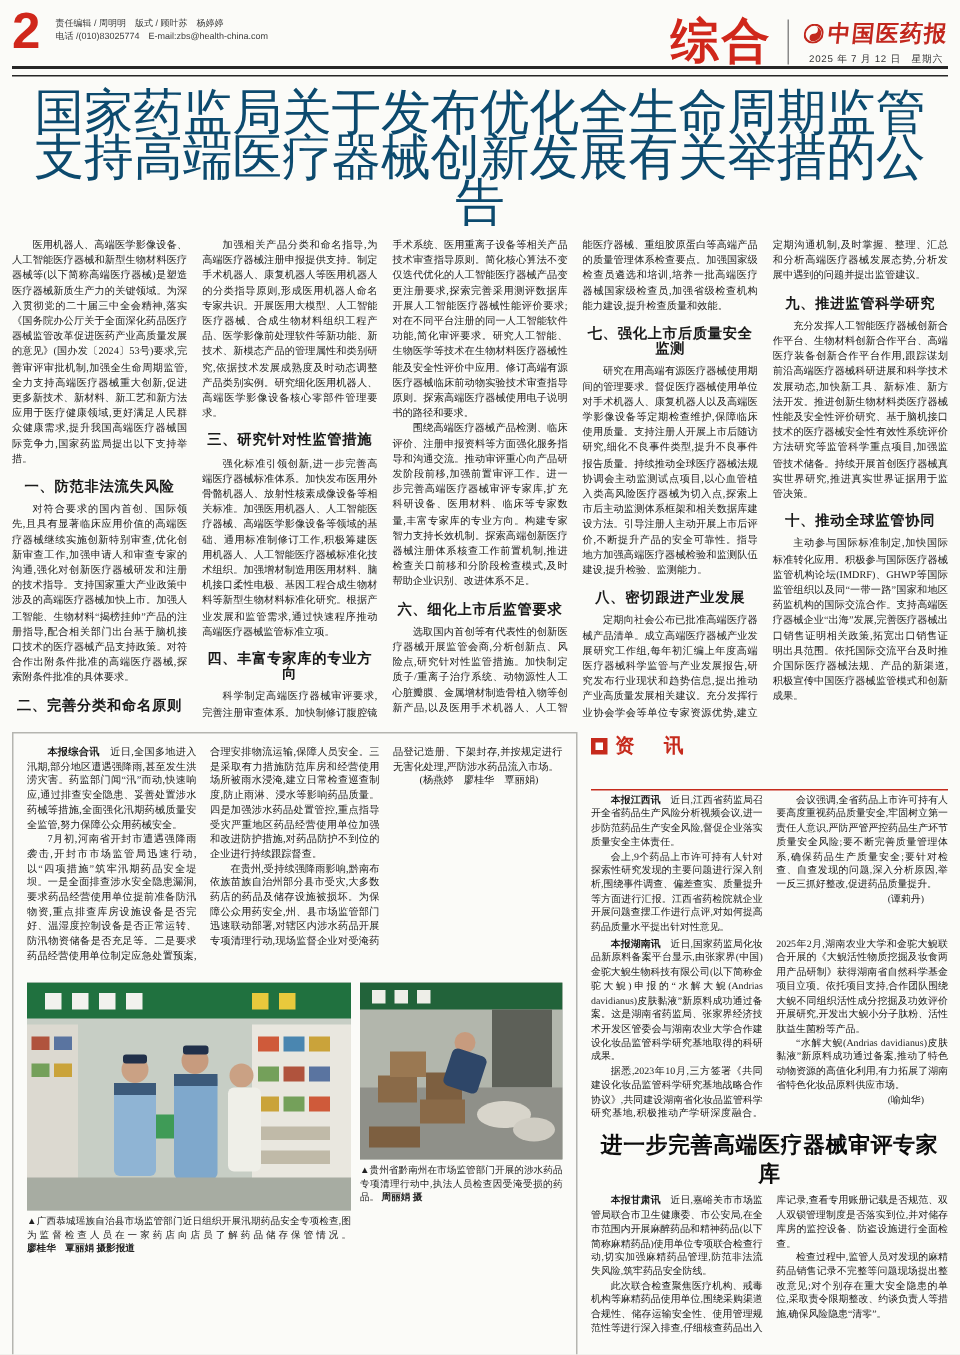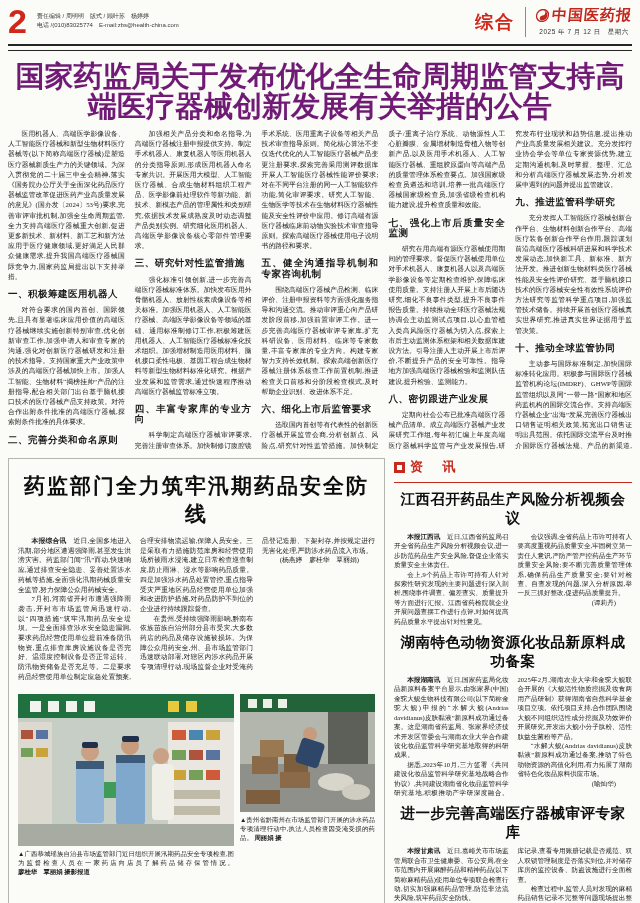--- a/index.html
+++ b/index.html
@@ -3,33 +3,33 @@
 <meta charset="utf-8">
 <style>
   html,body{margin:0;padding:0;background:#e9e9e6;}
   .page{position:relative;width:640px;height:903px;margin:0 auto;background:#fbfbf8;overflow:hidden;
         font-family:"Liberation Serif","DejaVu Serif",serif;color:#1a1a1a;box-sizing:border-box;padding:0 8px;}
   
   .hdr{display:flex;align-items:flex-start;padding-top:6px;height:36px;}
   .pagenum{font-family:"Liberation Sans","DejaVu Sans",sans-serif;font-weight:900;font-size:34px;line-height:30px;color:#d0271b;margin-right:10px;}
   .edlines{font-family:"Liberation Sans","DejaVu Sans",sans-serif;font-size:6px;line-height:9px;color:#3a3a3a;padding-top:6px;}
   .hdr-right{margin-left:auto;display:flex;align-items:center;gap:10px;}
-  .section-label{font-family:"Liberation Sans","DejaVu Sans",sans-serif;font-weight:900;font-size:18px;color:#d0271b;letter-spacing:2px;}
+  .section-label{font-family:"Liberation Sans","DejaVu Sans",sans-serif;font-weight:900;font-size:32px;color:#d0271b;letter-spacing:2px;}
   .vrule{width:1px;height:30px;background:#8a8a8a;}
   .brand{text-align:center;}
   .brand-name{display:flex;align-items:center;gap:3px;color:#c2271d;font-weight:900;font-size:15px;letter-spacing:1px;transform:skewX(-6deg);}
   .brand-date{font-family:"Liberation Sans","DejaVu Sans",sans-serif;font-size:6.5px;color:#333;margin-top:3px;letter-spacing:.5px;}
   .rule{height:4px;border-top:2px solid #262626;border-bottom:1px solid #262626;margin-top:2px;}
   
-  .headline{margin:10px 0 8px;text-align:center;font-size:29px;font-weight:700;letter-spacing:0;line-height:30px;color:#701a75;}
+  .headline{margin:10px 0 8px;text-align:center;font-size:33px;font-weight:400;letter-spacing:0;line-height:30px;color:#0c4a6e;}
   .main-cols{column-count:5;column-gap:10px;column-fill:auto;height:322px;overflow:hidden;
              font-size:6.8px;line-height:10.2px;text-align:justify;}
   .blk{margin:0;}
   .blk.p{text-indent:2em;}
-  .blk.h{font-family:Liberation Mono, monospace;font-weight:700;font-size:9.5px;
+  .blk.h{font-family:Liberation Serif, serif;font-weight:700;font-size:9.5px;text-align:center;
          margin:8px 0 5px;break-inside:avoid;letter-spacing:.5px;text-indent:0;}
   .blk.sign{text-align:right;padding-right:16px;text-indent:0;}
   .lead{font-weight:700;font-family:"Liberation Sans","DejaVu Sans",sans-serif;}
   
   .lower{display:flex;gap:9px;margin-top:7px;}
   
   .flood-box{width:377px;box-sizing:border-box;border:1px solid #b5b5b0;padding:8px 9px 6px;height:462px;overflow:hidden;}
   .kicker{text-align:center;font-size:10px;letter-spacing:3px;color:#222;}
   .flood-title{margin:5px 0 8px;text-align:center;font-size:21px;font-weight:900;letter-spacing:2px;color:#0d0d0d;}
   .box-cols{column-count:3;column-gap:9px;column-fill:auto;height:152px;overflow:hidden;
@@ -37,21 +37,21 @@
   .photos{display:flex;gap:6px;margin-top:6px;}
   .photos figure{margin:0;}
   .ph-l{width:216px;}
   .ph-r{width:135px;}
   .photo-frame{display:block;width:100%;background:#9aa29a;}
   figcaption{font-size:6.4px;line-height:9px;text-align:justify;margin-top:3px;color:#222;}
   .credit{font-weight:700;white-space:nowrap;}
   
   .news-col{flex:1;overflow:hidden;height:473px;}
   .news-hdr{display:flex;align-items:center;gap:5px;color:#c62a1c;font-family:"Liberation Sans","DejaVu Sans",sans-serif;
-            font-weight:900;font-size:13px;letter-spacing:8px;border-bottom:1px solid #c62a1c;padding-bottom:6px;}
+            font-weight:900;font-size:13px;letter-spacing:8px;border-bottom:1px solid #c62a1c;padding-bottom:20px;}
   .news-bullet{width:11px;height:11px;background:#c62a1c;position:relative;flex:0 0 auto;}
   .news-bullet::after{content:"";position:absolute;left:3px;top:3px;width:5px;height:5px;background:#fff;}
   .news-art{margin-top:2px;}
   .news-title{margin:7px 0 4px;text-align:center;font-size:14.5px;font-weight:900;letter-spacing:.5px;color:#0d0d0d;}
   .art-cols{column-count:2;column-gap:9px;font-size:6.6px;line-height:9.4px;text-align:justify;}
 </style>
 </head>
 <body>
 
 <div class="page">
@@ -75,46 +75,44 @@
         </div>
         <div class="brand-date">2025 年 7 月 12 日　星期六</div>
       </div>
     </div>
   </div>
   <div class="rule"></div>
 
   <h1 class="headline">国家药监局关于发布优化全生命周期监管支持高端医疗器械创新发展有关举措的公告</h1>
   <section class="main-cols">
       <p class="blk p">医用机器人、高端医学影像设备、人工智能医疗器械和新型生物材料医疗器械等(以下简称高端医疗器械)是塑造医疗器械新质生产力的关键领域。为深入贯彻党的二十届三中全会精神,落实《国务院办公厅关于全面深化药品医疗器械监管改革促进医药产业高质量发展的意见》(国办发〔2024〕53号)要求,完善审评审批机制,加强全生命周期监管,全力支持高端医疗器械重大创新,促进更多新技术、新材料、新工艺和新方法应用于医疗健康领域,更好满足人民群众健康需求,提升我国高端医疗器械国际竞争力,国家药监局提出以下支持举措。</p>
-      <h3 class="blk h">一、积极筹建医用机器人</h3>
+      <h3 class="blk h">一、防范非法流失风险</h3>
       <p class="blk p">对符合要求的国内首创、国际领先,且具有显著临床应用价值的高端医疗器械继续实施创新特别审查,优化创新审查工作,加强申请人和审查专家的沟通,强化对创新医疗器械研发和注册的技术指导。支持国家重大产业政策中涉及的高端医疗器械加快上市。加强人工智能、生物材料“揭榜挂帅”产品的注册指导,配合相关部门出台基于脑机接口技术的医疗器械产品支持政策。对符合作出附条件批准的高端医疗器械,探索附条件批准的具体要求。</p>
       <h3 class="blk h">二、完善分类和命名原则</h3>
       <p class="blk p">加强相关产品分类和命名指导,为高端医疗器械注册申报提供支持。制定手术机器人、康复机器人等医用机器人的分类指导原则,形成医用机器人命名专家共识。开展医用大模型、人工智能医疗器械、合成生物材料组织工程产品、医学影像前处理软件等新功能、新技术、新模态产品的管理属性和类别研究,依据技术发展成熟度及时动态调整产品类别实例。研究细化医用机器人、高端医学影像设备核心零部件管理要求。</p>
       <h3 class="blk h">三、研究针对性监管措施</h3>
       <p class="blk p">强化标准引领创新,进一步完善高端医疗器械标准体系。加快发布医用外骨骼机器人、放射性核素成像设备等相关标准。加强医用机器人、人工智能医疗器械、高端医学影像设备等领域的基础、通用标准制修订工作,积极筹建医用机器人、人工智能医疗器械标准化技术组织。加强增材制造用医用材料、脑机接口柔性电极、基因工程合成生物材料等新型生物材料标准化研究。根据产业发展和监管需求,通过快速程序推动高端医疗器械监管标准立项。</p>
       <h3 class="blk h">四、丰富专家库的专业方向</h3>
       <p class="blk p">科学制定高端医疗器械审评要求,完善注册审查体系。加快制修订腹腔镜手术系统、医用重离子设备等相关产品技术审查指导原则。简化核心算法不变仅迭代优化的人工智能医疗器械产品变更注册要求,探索完善采用测评数据库开展人工智能医疗器械性能评价要求;对在不同平台注册的同一人工智能软件功能,简化审评要求。研究人工智能、生物医学等技术在生物材料医疗器械性能及安全性评价中应用。修订高端有源医疗器械临床前动物实验技术审查指导原则。探索高端医疗器械使用电子说明书的路径和要求。</p>
-      <h3 class="blk h">五、健全沟通指导机制和专家咨询机制</h3>
       <p class="blk p">围绕高端医疗器械产品检测、临床评价、注册申报资料等方面强化服务指导和沟通交流。推动审评重心向产品研发阶段前移,加强前置审评工作。进一步完善高端医疗器械审评专家库,扩充科研设备、医用材料、临床等专家数量,丰富专家库的专业方向。构建专家智力支持长效机制。探索高端创新医疗器械注册体系核查工作前置机制,推进检查关口前移和分阶段检查模式,及时帮助企业识别、改进体系不足。</p>
       <h3 class="blk h">六、细化上市后监管要求</h3>
       <p class="blk p">选取国内首创等有代表性的创新医疗器械开展监管会商,分析创新点、风险点,研究针对性监管措施。加快制定质子/重离子治疗系统、动物源性人工心脏瓣膜、金属增材制造骨植入物等创新产品,以及医用手术机器人、人工智能医疗器械、重组胶原蛋白等高端产品的质量管理体系检查要点。加强国家级检查员遴选和培训,培养一批高端医疗器械国家级检查员,加强省级检查机构能力建设,提升检查质量和效能。</p>
       <h3 class="blk h">七、强化上市后质量安全监测</h3>
       <p class="blk p">研究在用高端有源医疗器械使用期间的管理要求。督促医疗器械使用单位对手术机器人、康复机器人以及高端医学影像设备等定期检查维护,保障临床使用质量。支持注册人开展上市后随访研究,细化不良事件类型,提升不良事件报告质量。持续推动全球医疗器械法规协调会主动监测试点项目,以心血管植入类高风险医疗器械为切入点,探索上市后主动监测体系框架和相关数据库建设方法。引导注册人主动开展上市后评价,不断提升产品的安全可靠性。指导地方加强高端医疗器械检验和监测队伍建设,提升检验、监测能力。</p>
       <h3 class="blk h">八、密切跟进产业发展</h3>
       <p class="blk p">定期向社会公布已批准高端医疗器械产品清单。成立高端医疗器械产业发展研究工作组,每年初汇编上年度高端医疗器械科学监管与产业发展报告,研究发布行业现状和趋势信息,提出推动产业高质量发展相关建议。充分发挥行业协会学会等单位专家资源优势,建立定期沟通机制,及时掌握、整理、汇总和分析高端医疗器械发展态势,分析发展中遇到的问题并提出监管建议。</p>
       <h3 class="blk h">九、推进监管科学研究</h3>
       <p class="blk p">充分发挥人工智能医疗器械创新合作平台、生物材料创新合作平台、高端医疗装备创新合作平台作用,跟踪谋划前沿高端医疗器械科研进展和科学技术发展动态,加快新工具、新标准、新方法开发。推进创新生物材料类医疗器械性能及安全性评价研究、基于脑机接口技术的医疗器械安全性有效性系统评价方法研究等监管科学重点项目,加强监管技术储备。持续开展首创医疗器械真实世界研究,推进真实世界证据用于监管决策。</p>
       <h3 class="blk h">十、推动全球监管协同</h3>
       <p class="blk p">主动参与国际标准制定,加快国际标准转化应用。积极参与国际医疗器械监管机构论坛(IMDRF)、GHWP等国际监管组织以及同“一带一路”国家和地区药监机构的国际交流合作。支持高端医疗器械企业“出海”发展,完善医疗器械出口销售证明相关政策,拓宽出口销售证明出具范围。依托国际交流平台及时推介国际医疗器械法规、产品的新渠道,积极宣传中国医疗器械监管模式和创新成果。</p>
     </section>
 
   <div class="lower">
 
     <section class="flood-box">
-      <h2 class="flood-title">药监部门全力筑牢汛期药品安全防线</h2>
       <div class="box-cols">
           <p class="blk p"><span class="lead">本报综合讯　</span>近日,全国多地进入汛期,部分地区遭遇强降雨,甚至发生洪涝灾害。药监部门闻“汛”而动,快速响应,通过排查安全隐患、妥善处置涉水药械等措施,全面强化汛期药械质量安全监管,努力保障公众用药械安全。</p>
           <p class="blk p">7月初,河南省开封市遭遇强降雨袭击,开封市市场监管局迅速行动,以“四项措施”筑牢汛期药品安全堤坝。一是全面排查涉水安全隐患漏洞,要求药品经营使用单位提前准备防汛物资,重点排查库房设施设备是否完好、温湿度控制设备是否正常运转、防汛物资储备是否充足等。二是要求药品经营使用单位制定应急处置预案,合理安排物流运输,保障人员安全。三是采取有力措施防范库房和经营使用场所被雨水浸淹,建立日常检查巡查制度,防止雨淋、浸水等影响药品质量。四是加强涉水药品处置管控,重点指导受灾严重地区药品经营使用单位加强和改进防护措施,对药品防护不到位的企业进行持续跟踪督查。</p>
           <p class="blk p">在贵州,受持续强降雨影响,黔南布依族苗族自治州部分县市受灾,大多数药店的药品及储存设施被损坏。为保障公众用药安全,州、县市场监管部门迅速联动部署,对辖区内涉水药品开展专项清理行动,现场监督企业对受淹药品登记造册、下架封存,并按规定进行无害化处理,严防涉水药品流入市场。</p>
           <p class="blk sign">(杨燕婷　廖桂华　覃丽娟)</p>
         </div>
       <div class="photos">
         <figure class="ph-l">
           <svg class="photo-frame" width="216" height="152" viewBox="0 0 216 152" preserveAspectRatio="none">
             <rect width="216" height="152" fill="#c7cec5"></rect>
@@ -187,31 +185,29 @@
       </div>
     </section>
 
     <aside class="news-col">
       <div class="news-hdr">
         <span class="news-bullet"></span>
         <span>资 讯</span>
       </div>
 
       <article class="news-art">
-        <h2 class="news-title">江西召开药品生产风险分析视频会议</h2>
         <div class="art-cols">
             <p class="blk p"><span class="lead">本报江西讯　</span>近日,江西省药监局召开全省药品生产风险分析视频会议,进一步防范药品生产安全风险,督促企业落实质量安全主体责任。</p>
             <p class="blk p">会上,9个药品上市许可持有人针对探索性研究发现的主要问题进行深入剖析,围绕事件调查、偏差查实、质量提升等方面进行汇报。江西省药检院就企业开展问题查摆工作进行点评,对如何提高药品质量水平提出针对性意见。</p>
             <p class="blk p">会议强调,全省药品上市许可持有人要高度重视药品质量安全,牢固树立第一责任人意识,严防严管严控药品生产环节质量安全风险;要不断完善质量管理体系,确保药品生产质量安全;要针对检查、自查发现的问题,深入分析原因,举一反三抓好整改,促进药品质量提升。</p>
             <p class="blk sign">(谭莉丹)</p>
           </div>
       </article>
 
       <article class="news-art">
-        <h2 class="news-title">湖南特色动物资源化妆品新原料成功备案</h2>
         <div class="art-cols">
             <p class="blk p"><span class="lead">本报湖南讯　</span>近日,国家药监局化妆品新原料备案平台显示,由张家界(中国)金驼大鲵生物科技有限公司(以下简称金驼大鲵)申报的“水解大鲵(Andrias davidianus)皮肤黏液”新原料成功通过备案。这是湖南省药监局、张家界经济技术开发区管委会与湖南农业大学合作建设化妆品监管科学研究基地取得的科研成果。</p>
             <p class="blk p">据悉,2023年10月,三方签署《共同建设化妆品监管科学研究基地战略合作协议》,共同建设湖南省化妆品监管科学研究基地,积极推动产学研深度融合。2025年2月,湖南农业大学和金驼大鲵联合开展的《大鲵活性物质挖掘及妆食两用产品研制》获得湖南省自然科学基金项目立项。依托项目支持,合作团队围绕大鲵不同组织活性成分挖掘及功效评价开展研究,开发出大鲵小分子肽粉、活性肽益生菌粉等产品。</p>
             <p class="blk p">“水解大鲵(Andrias davidianus)皮肤黏液”新原料成功通过备案,推动了特色动物资源的高值化利用,有力拓展了湖南省特色化妆品原料供应市场。</p>
             <p class="blk sign">(喻灿华)</p>
           </div>
       </article>
 
       <article class="news-art">
         <h2 class="news-title">进一步完善高端医疗器械审评专家库</h2>

